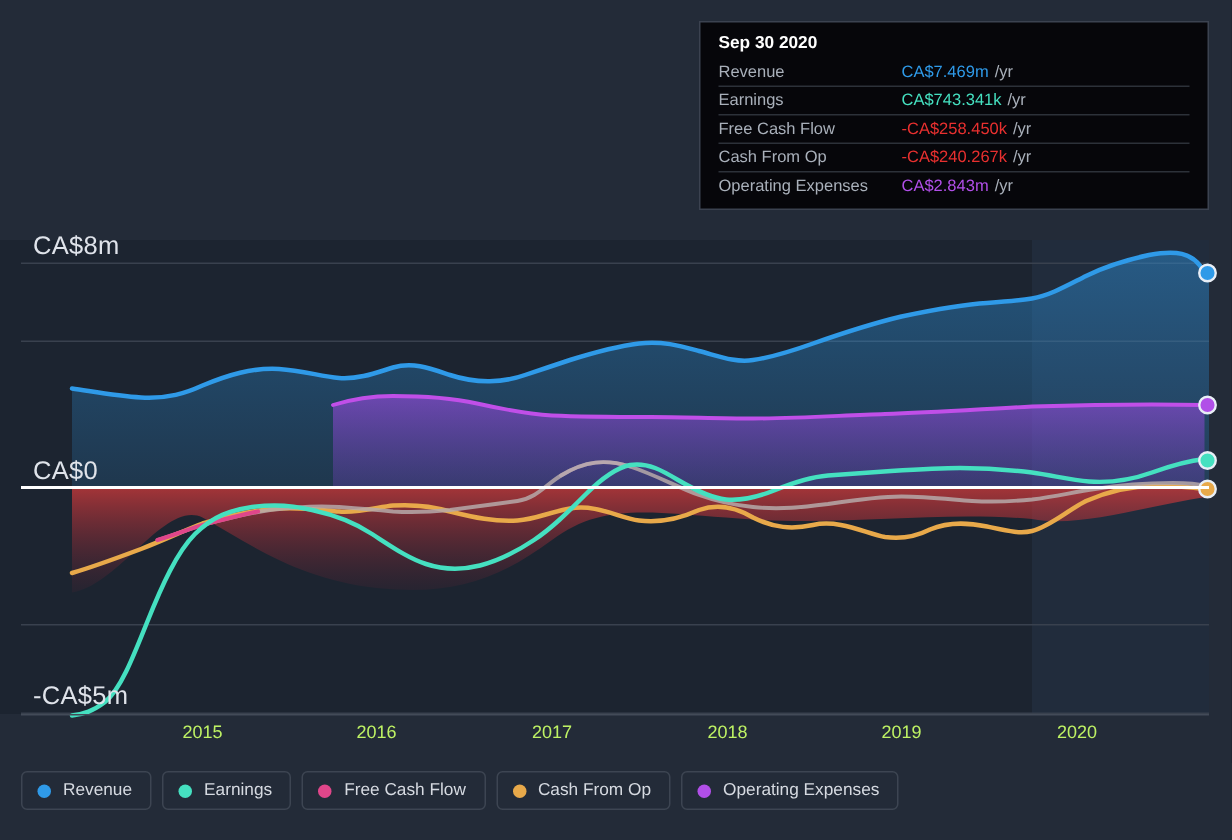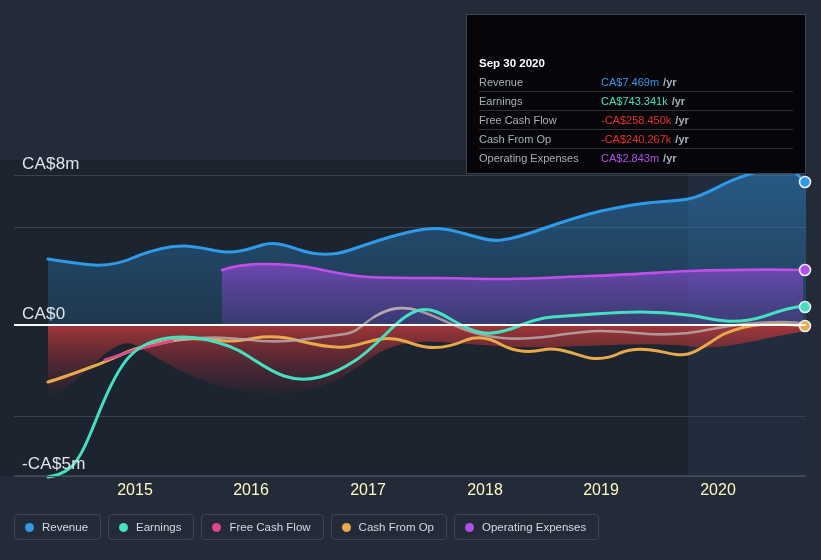--- a/index.html
+++ b/index.html
@@ -41,22 +41,22 @@
   }
   .axis-label {
     position: absolute;
     color: #dfe3ea;
     font-size: 17px;
     letter-spacing: .2px;
     white-space: nowrap;
   }
   .xtick-label {
     position: absolute;
-    color: #fef9c3;
-    font-size: 16px;
+    color: #bef264;
+    font-size: 12px;
     transform: translateX(-50%);
     white-space: nowrap;
   }
   .xaxis-line {
     position: absolute; left: 14px; top: 476px;
     width: 792px; height: 1px; background: #434b58;
   }
   svg.series { position: absolute; left: 0; top: 0; overflow: visible; }
   
   #tooltip {
@@ -64,32 +64,31 @@
     left: 466px; top: 14px;
     width: 340px;
     background: #06060a;
     border: 1px solid #3b4250;
     padding: 8px 12px 6px 12px;
     z-index: 30;
   }
   #tooltip .tt-date {
     color: #ffffff; font-size: 11.5px; font-weight: bold;
     padding-bottom: 7px;
-    margin-top: 34px;
   }
   .tt-row {
     display: flex; align-items: baseline;
     border-top: 1px solid #2c3139;
     padding: 3px 0 3px 0;
     font-size: 11px;
   }
   .tt-row.noline { border-top: none; padding-top: 0; }
   .tt-label { color: #a9b0ba; width: 122px; flex: none; }
   .tt-value { font-weight: normal; }
-  .tt-unit { color: #a9b0ba; margin-left: 4px; font-weight: bold; }
+  .tt-unit { color: #a9b0ba; margin-left: 4px; font-weight: normal; }
   
   #legend {
     position: absolute; left: 14px; top: 514px;
     display: flex; gap: 7px;
   }
   .legend-item {
     display: flex; align-items: center;
     gap: 8px;
     border: 1px solid #3d4552;
     border-radius: 4px;

